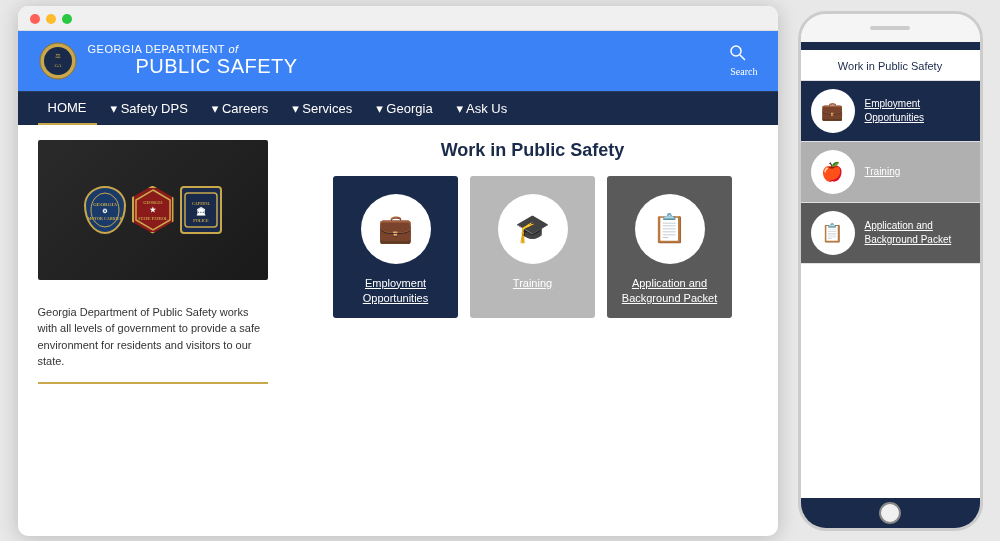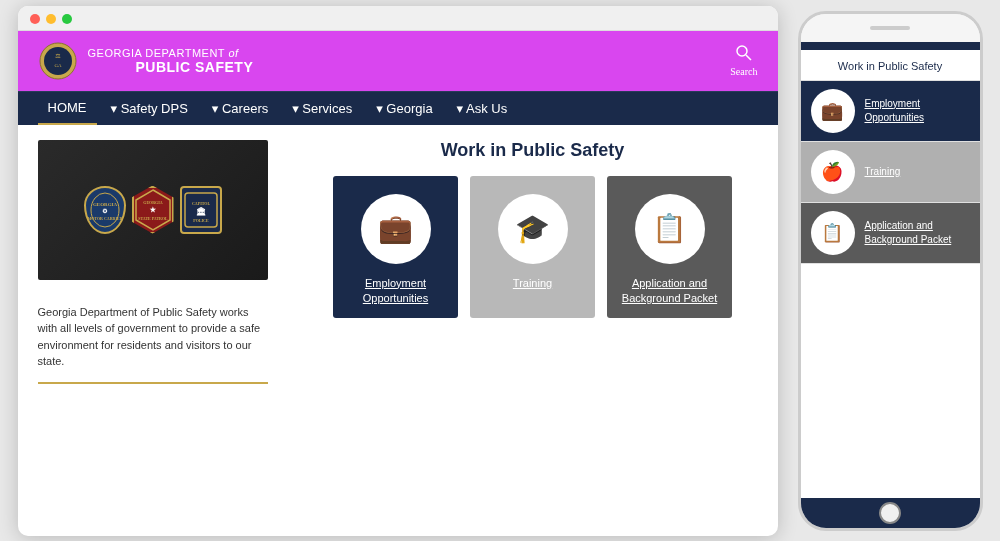--- a/index.html
+++ b/index.html
@@ -31,21 +31,21 @@
     .dot-yellow { background: #ffbd2e; }
     .dot-green { background: #28c940; }
 
     .browser-content {
       height: calc(530px - 32px);
       overflow: hidden;
     }
 
     
     .site-header {
-      background: #d946ef;
+      background: #3b82f6;
       padding: 10px 20px;
       display: flex;
       align-items: center;
       justify-content: space-between;
     }
 
     .header-logo {
       display: flex;
       align-items: center;
       gap: 10px;
@@ -61,30 +61,29 @@
       font-family: Arial, sans-serif;
     }
 
     .logo-text .georgia-dept {
       font-size: 11px;
       font-weight: normal;
       letter-spacing: 0.5px;
     }
 
     .logo-text .dept-name {
-      font-size: 14px;
-      font-weight: bold;
+      font-size: 20px;
+      font-weight: normal;
       letter-spacing: 0.5px;
       padding-left: 48px;
     }
 
     .header-search {
       display: flex;
       flex-direction: column;
-      align-items: center;
       color: white;
       font-size: 10px;
       gap: 5px;
       cursor: pointer;
     }
 
     
     .site-nav {
       background: #1a2a4a;
       border-top: 1px solid #2a3a5a;

